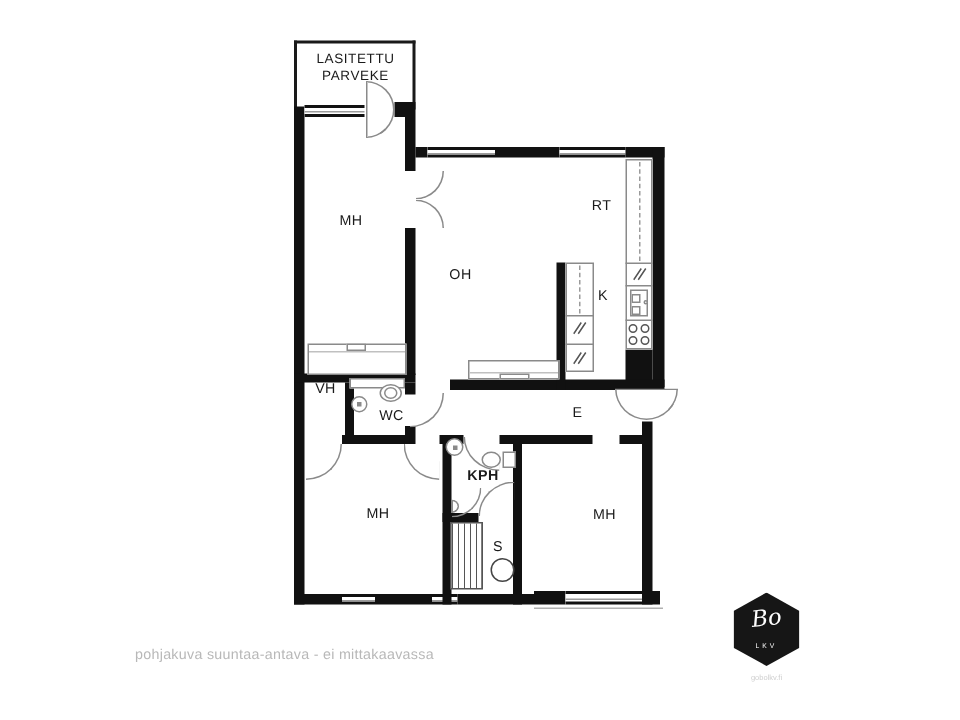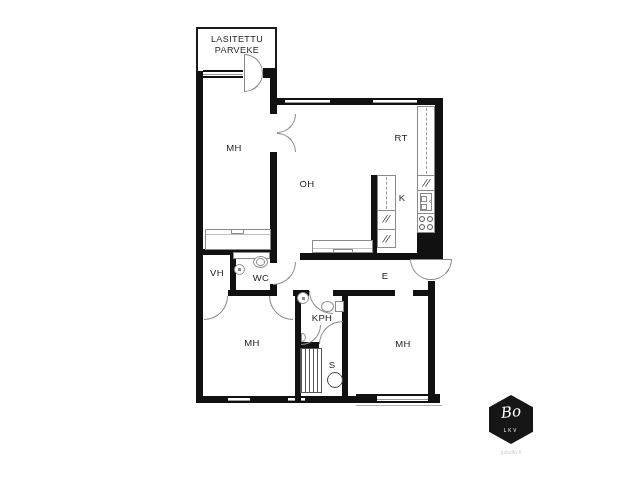--- a/index.html
+++ b/index.html
@@ -161,28 +161,29 @@
   <div class="arc arc-br" style="left:301px;top:325px;width:20px;height:20px;"></div>
   <div class="half-right" style="left:301px;top:333px;width:5px;height:9px;"></div>
 
   <div class="bench" style="left:300px;top:348px;width:22px;height:45px;"></div>
   <div class="fx circ" style="left:327px;top:372px;width:16px;height:16px;border-color:#444;"></div>
 
   <div class="lbl" style="left:234px;top:142px;">MH</div>
   <div class="lbl" style="left:307px;top:178px;">OH</div>
   <div class="lbl" style="left:401px;top:132px;">RT</div>
   <div class="lbl" style="left:402px;top:192px;">K</div>
-  <div class="lbl" style="left:217px;top:267px;">VH</div>
+  <div class="lbl" style="left:217px;top:254px;">VH</div>
   <div class="lbl" style="left:261px;top:272px;">WC</div>
   <div class="lbl" style="left:385px;top:270px;">E</div>
-  <div class="lbl" style="left:322px;top:312px;">KPH</div>
+  <div class="lbl" style="left:322px;top:312px;font-weight:bold;">KPH</div>
   <div class="lbl" style="left:332px;top:359px;">S</div>
   <div class="lbl" style="left:252px;top:337px;">MH</div>
   <div class="lbl" style="left:403px;top:338px;">MH</div>
 
+  <div class="footer">pohjakuva suuntaa-antava - ei mittakaavassa</div>
 
   <div class="hex">
     <span class="script">Bo</span>
     <span class="sub">LKV</span>
   </div>
   <div class="site">gobolkv.fi</div>
 
 </div>
 
 </body></html>

